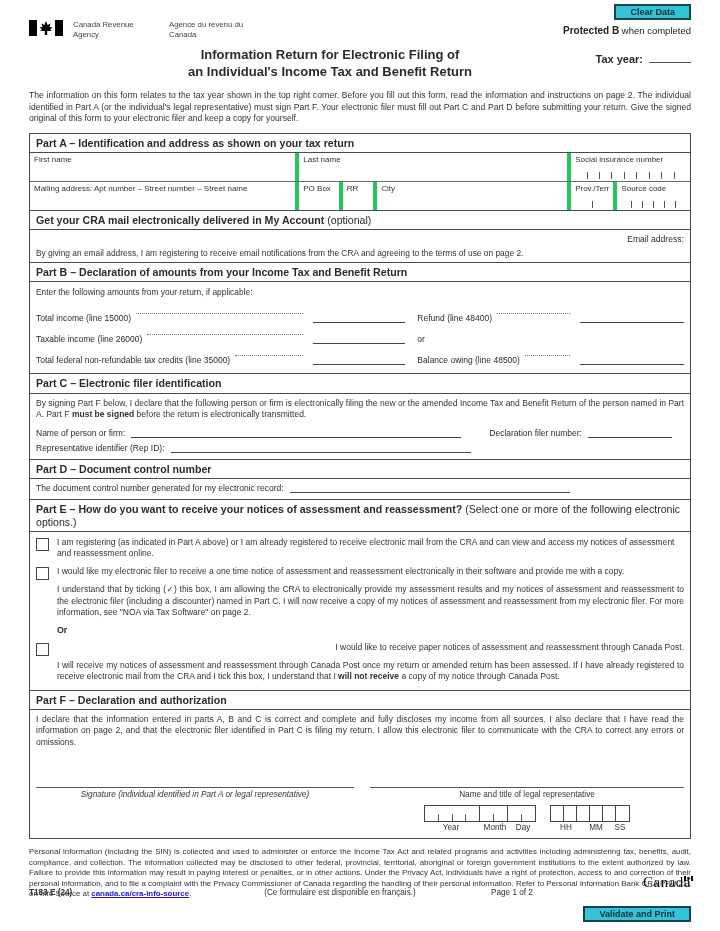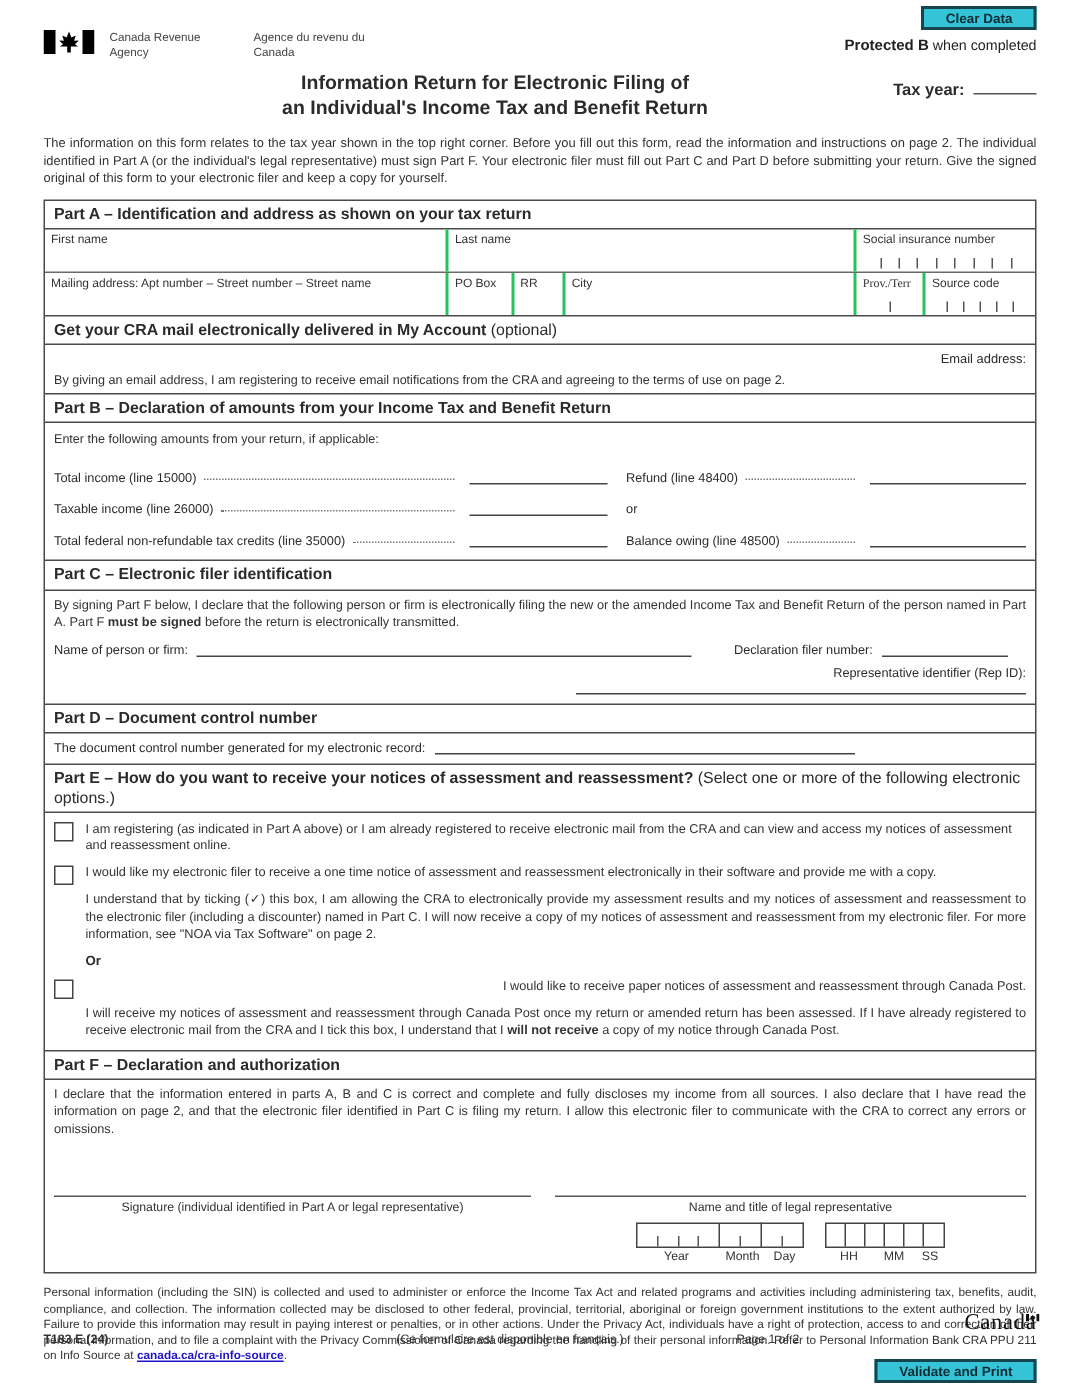--- a/index.html
+++ b/index.html
@@ -40,58 +40,58 @@
   .formbox { border:1.6px solid #4a4a4a; margin-top:8px; }
   .sect-head {
     font-weight:bold; font-size:10.6px; padding:3px 6px 2px 6px;
     border-bottom:1.4px solid #4a4a4a; line-height:1.25;
   }
   .sect-head .norm { font-weight:normal; }
   .bb { border-bottom:1px solid #6a6a6a; }
   .bb-strong { border-bottom:1.4px solid #4a4a4a; }
 
   .grid-row { display:flex; }
-  .cell { border-right:2px solid #22c55e; padding:2px 4px; font-size:8px; color:#333;
+  .cell { border-right:4px solid #22c55e; padding:2px 4px; font-size:8px; color:#333;
           display:flex; flex-direction:column; justify-content:space-between; }
   .cell:last-child { border-right:none; }
   .cell .lbl { line-height:1.15; }
   .comb { display:flex; height:9px; align-items:flex-end; margin-top:2px; }
   .comb .t { flex:1; height:7px; border-right:1px solid #555; }
   .comb .t:last-child { border-right:none; }
 
   .row-pad { padding:3px 6px; font-size:8.4px; color:#333; }
   .fill-line { display:inline-block; border-bottom:1px solid #444; height:10px; vertical-align:bottom; }
   .email-row { display:flex; align-items:flex-end; padding:4px 6px 1px 6px; font-size:8.6px;flex-direction:column; }
   .email-row .fill-line { flex:1; margin-left:6px; }
 
   
   .amounts { display:flex; padding:2px 6px 8px 6px; }
   .amt-col-l { width:57%; }
   .amt-col-r { flex:1; padding-left:12px; }
-  .amt-row { display:flex; align-items:flex-end; margin-top:11px; font-size:8.5px; }
+  .amt-row { display:flex; align-items:flex-start; margin-top:11px; font-size:8.5px; }
   .amt-row .dots { flex:1; border-bottom:1.5px dotted #777; margin:0 10px 3px 5px; }
   .amt-row .fill-line { width:92px; }
   .or-plain { margin-top:11px; font-size:8.5px; }
 
   
   .pc-text { padding:4px 6px 2px 6px; font-size:8.5px; line-height:1.35; text-align:justify; color:#333; }
   .pc-fields { display:flex; align-items:flex-end; padding:5px 6px 0 6px; font-size:8.5px; }
   .pc-fields .fill-line { margin-left:6px; }
 
   
   .opt { display:flex; padding:5px 6px 0 6px; }
   .checkbox { width:13px; height:13px; border:1.4px solid #444; background:#fff; flex:none; margin-right:8px; margin-top:1px; cursor:pointer; }
   .opt .txt { font-size:8.5px; line-height:1.3; color:#333; }
   .sub-note { padding:4px 6px 0 27px; font-size:8.5px; line-height:1.35; text-align:justify; color:#333; }
   .or-bold { padding:6px 6px 0 27px; font-weight:bold; font-size:8.8px; }
 
   
   .sig-area { padding:26px 6px 6px 6px; }
   .sig-cols { display:flex; gap:16px; }
-  .sig-left { width:318px; text-align:center; }
+  .sig-left { width:318px; text-align:center;font-style:italic; }
   .sig-right { flex:1; text-align:center; }
   .sig-line { border-bottom:1.4px solid #555; height:12px; }
   .sig-lbl { font-size:8.2px; color:#333; margin-top:2px; }
   .date-row { display:flex; justify-content:center; gap:14px; margin-top:6px; }
   .combo-group { display:flex; }
   .datebox { display:flex; border:1.2px solid #444; height:17px; background:#fff; }
   .datebox .c { position:relative; }
   .datebox .c + .c::before { content:''; position:absolute; left:-0.5px; bottom:0; height:7px; border-left:1px solid #555; }
   .hmsbox { display:flex; border:1.2px solid #444; height:17px; }
   .hmsbox .c { width:13px; border-right:1px solid #444; }
@@ -177,21 +177,21 @@
       </div>
       <div class="cell" style="width:6.6%;">
         <span class="lbl">PO Box</span>
       </div>
       <div class="cell" style="width:5.2%;">
         <span class="lbl">RR</span>
       </div>
       <div class="cell" style="width:29.4%;">
         <span class="lbl">City</span>
       </div>
-      <div class="cell" style="width:7%;font-family:Liberation Serif, serif;">
+      <div class="cell" style="width:7%;">
         <span class="lbl">Prov./Terr</span>
         <div class="comb">
             <div class="t"></div>
             <div class="t"></div>
           </div>
       </div>
       <div class="cell" style="flex:1;">
         <span class="lbl">Source code</span>
         <div class="comb">
           <div class="t"></div>
@@ -247,21 +247,21 @@
     </div>
 
     <div class="sect-head">Part C – Electronic filer identification</div>
     <p class="pc-text"><span>By signing Part F below, I declare that the following person or firm is electronically filing the new or the amended Income Tax and Benefit Return of the person named in Part A. Part F </span><b>must be signed</b><span> before the return is electronically transmitted.</span></p>
     <div class="pc-fields">
       <span class="nowrap">Name of person or firm:</span>
       <span class="fill-line" style="flex:1; max-width:330px;"></span>
       <span class="nowrap" style="margin-left:28px;">Declaration filer number:</span>
       <span class="fill-line" style="width:84px;"></span>
     </div>
-    <div class="pc-fields bb-strong" style="padding-bottom:6px;flex-direction:column;">
+    <div class="pc-fields bb-strong" style="padding-bottom:6px;">
       <span class="nowrap">Representative identifier (Rep ID):</span>
       <span class="fill-line" style="width:300px;"></span>
     </div>
 
     <div class="sect-head">Part D – Document control number</div>
     <div class="pc-fields bb-strong" style="padding-bottom:6px; padding-top:4px;">
       <span class="nowrap">The document control number generated for my electronic record:</span>
       <span class="fill-line" style="width:280px;"></span>
     </div>
 

